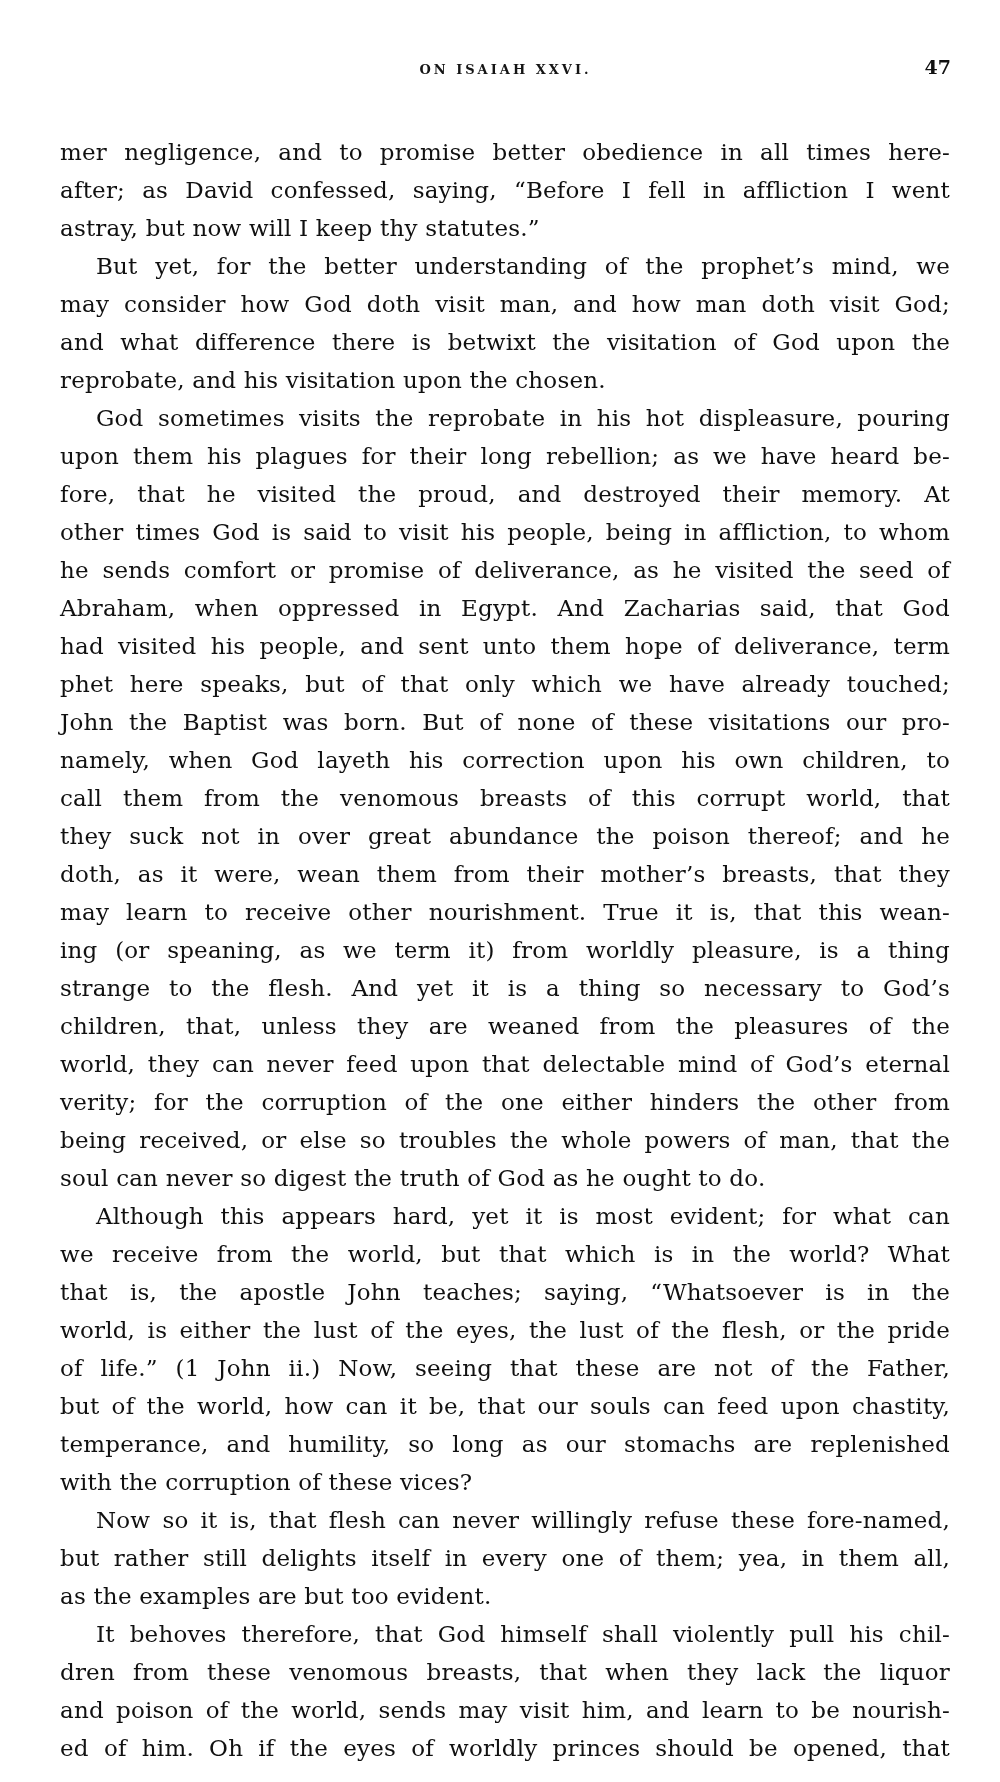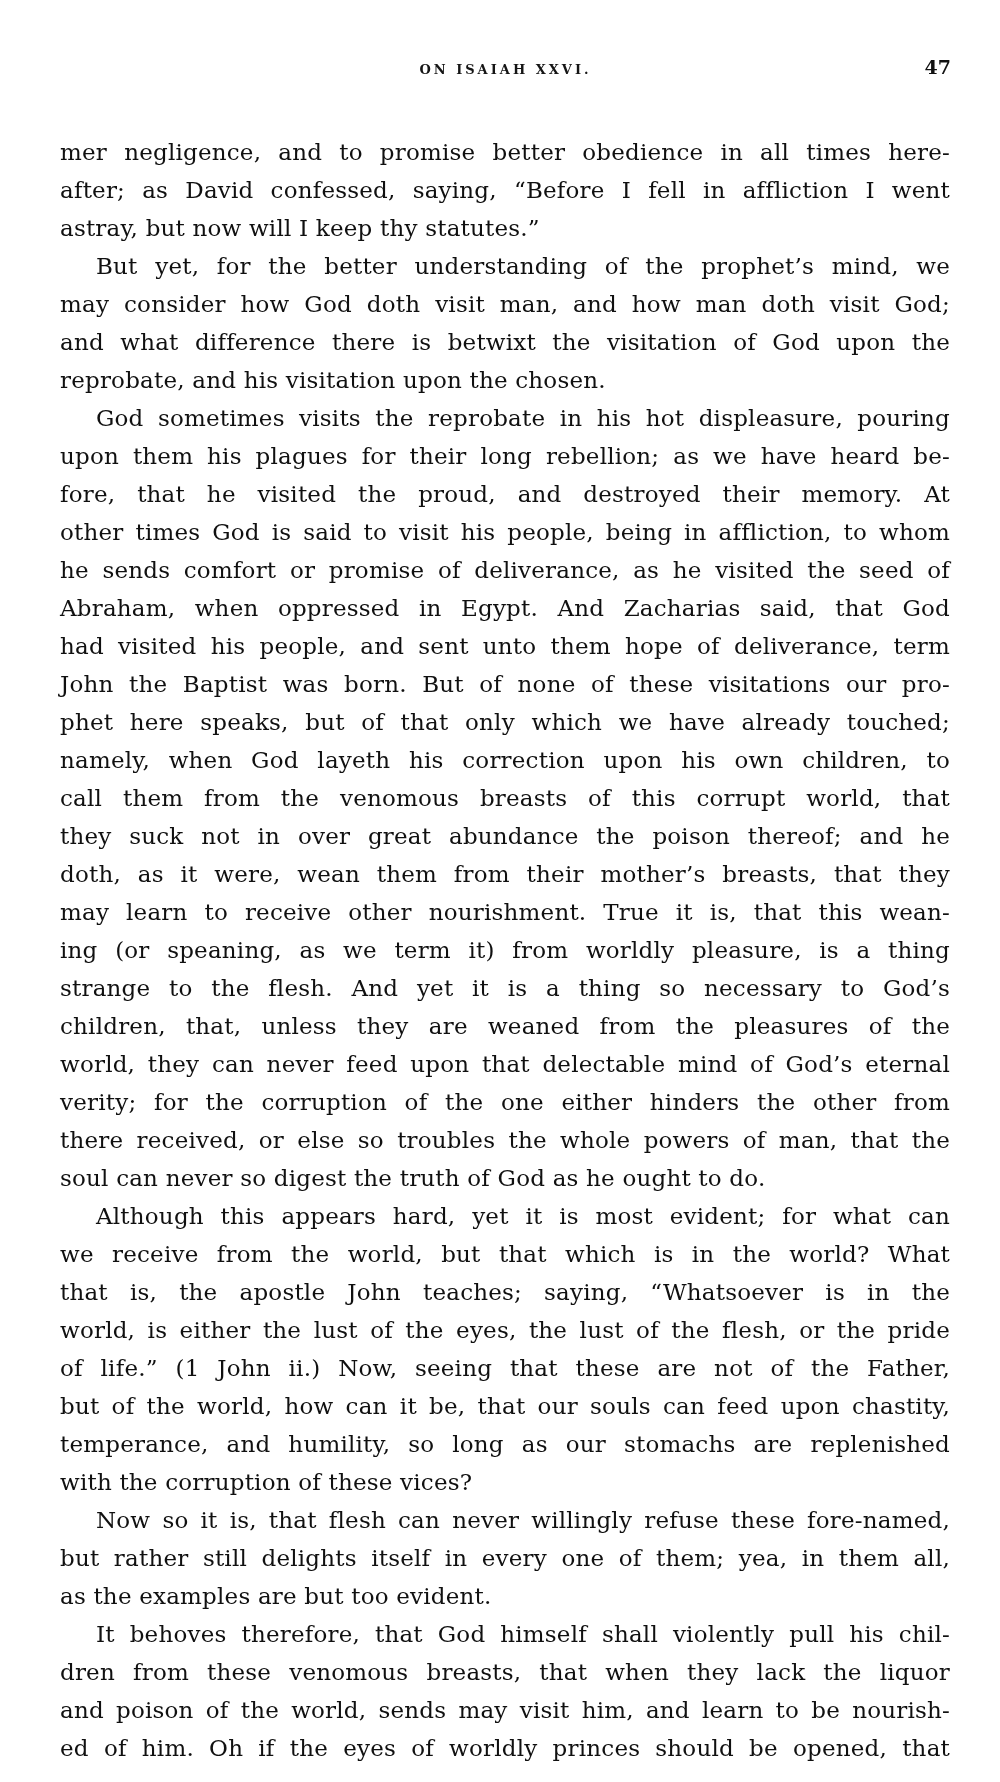--- a/index.html
+++ b/index.html
@@ -90,33 +90,33 @@
         <div class="line lastline">reprobate, and his visitation upon the chosen.</div>
       </div>
       <div class="paragraph">
         <div class="line indent">God sometimes visits the reprobate in his hot displeasure, pouring</div>
         <div class="line">upon them his plagues for their long rebellion; as we have heard be-</div>
         <div class="line">fore, that he visited the proud, and destroyed their memory.  At</div>
         <div class="line">other times God is said to visit his people, being in affliction, to whom</div>
         <div class="line">he sends comfort or promise of deliverance, as he visited the seed of</div>
         <div class="line">Abraham, when oppressed in Egypt.  And Zacharias said, that God</div>
         <div class="line">had visited his people, and sent unto them hope of deliverance, term</div>
+        <div class="line">phet here speaks, but of that only which we have already touched;</div>
         <div class="line">John the Baptist was born.  But of none of these visitations our pro-</div>
-        <div class="line">phet here speaks, but of that only which we have already touched;</div>
         <div class="line">namely, when God layeth his correction upon his own children, to</div>
         <div class="line">call them from the venomous breasts of this corrupt world, that</div>
         <div class="line">they suck not in over great abundance the poison thereof; and he</div>
         <div class="line">doth, as it were, wean them from their mother’s breasts, that they</div>
         <div class="line">may learn to receive other nourishment.  True it is, that this wean-</div>
         <div class="line">ing (or speaning, as we term it) from worldly pleasure, is a thing</div>
         <div class="line">strange to the flesh.  And yet it is a thing so necessary to God’s</div>
         <div class="line">children, that, unless they are weaned from the pleasures of the</div>
         <div class="line">world, they can never feed upon that delectable mind of God’s eternal</div>
         <div class="line">verity; for the corruption of the one either hinders the other from</div>
-        <div class="line">there received, or else so troubles the whole powers of man, that the</div>
+        <div class="line">being received, or else so troubles the whole powers of man, that the</div>
         <div class="line lastline">soul can never so digest the truth of God as he ought to do.</div>
       </div>
       <div class="paragraph">
         <div class="line indent">Although this appears hard, yet it is most evident; for what can</div>
         <div class="line">we receive from the world, but that which is in the world?  What</div>
         <div class="line">that is, the apostle John teaches; saying, “Whatsoever is in the</div>
         <div class="line">world, is either the lust of the eyes, the lust of the flesh, or the pride</div>
         <div class="line">of life.”  (1 John ii.)  Now, seeing that these are not of the Father,</div>
         <div class="line">but of the world, how can it be, that our souls can feed upon chastity,</div>
         <div class="line">temperance, and humility, so long as our stomachs are replenished</div>

